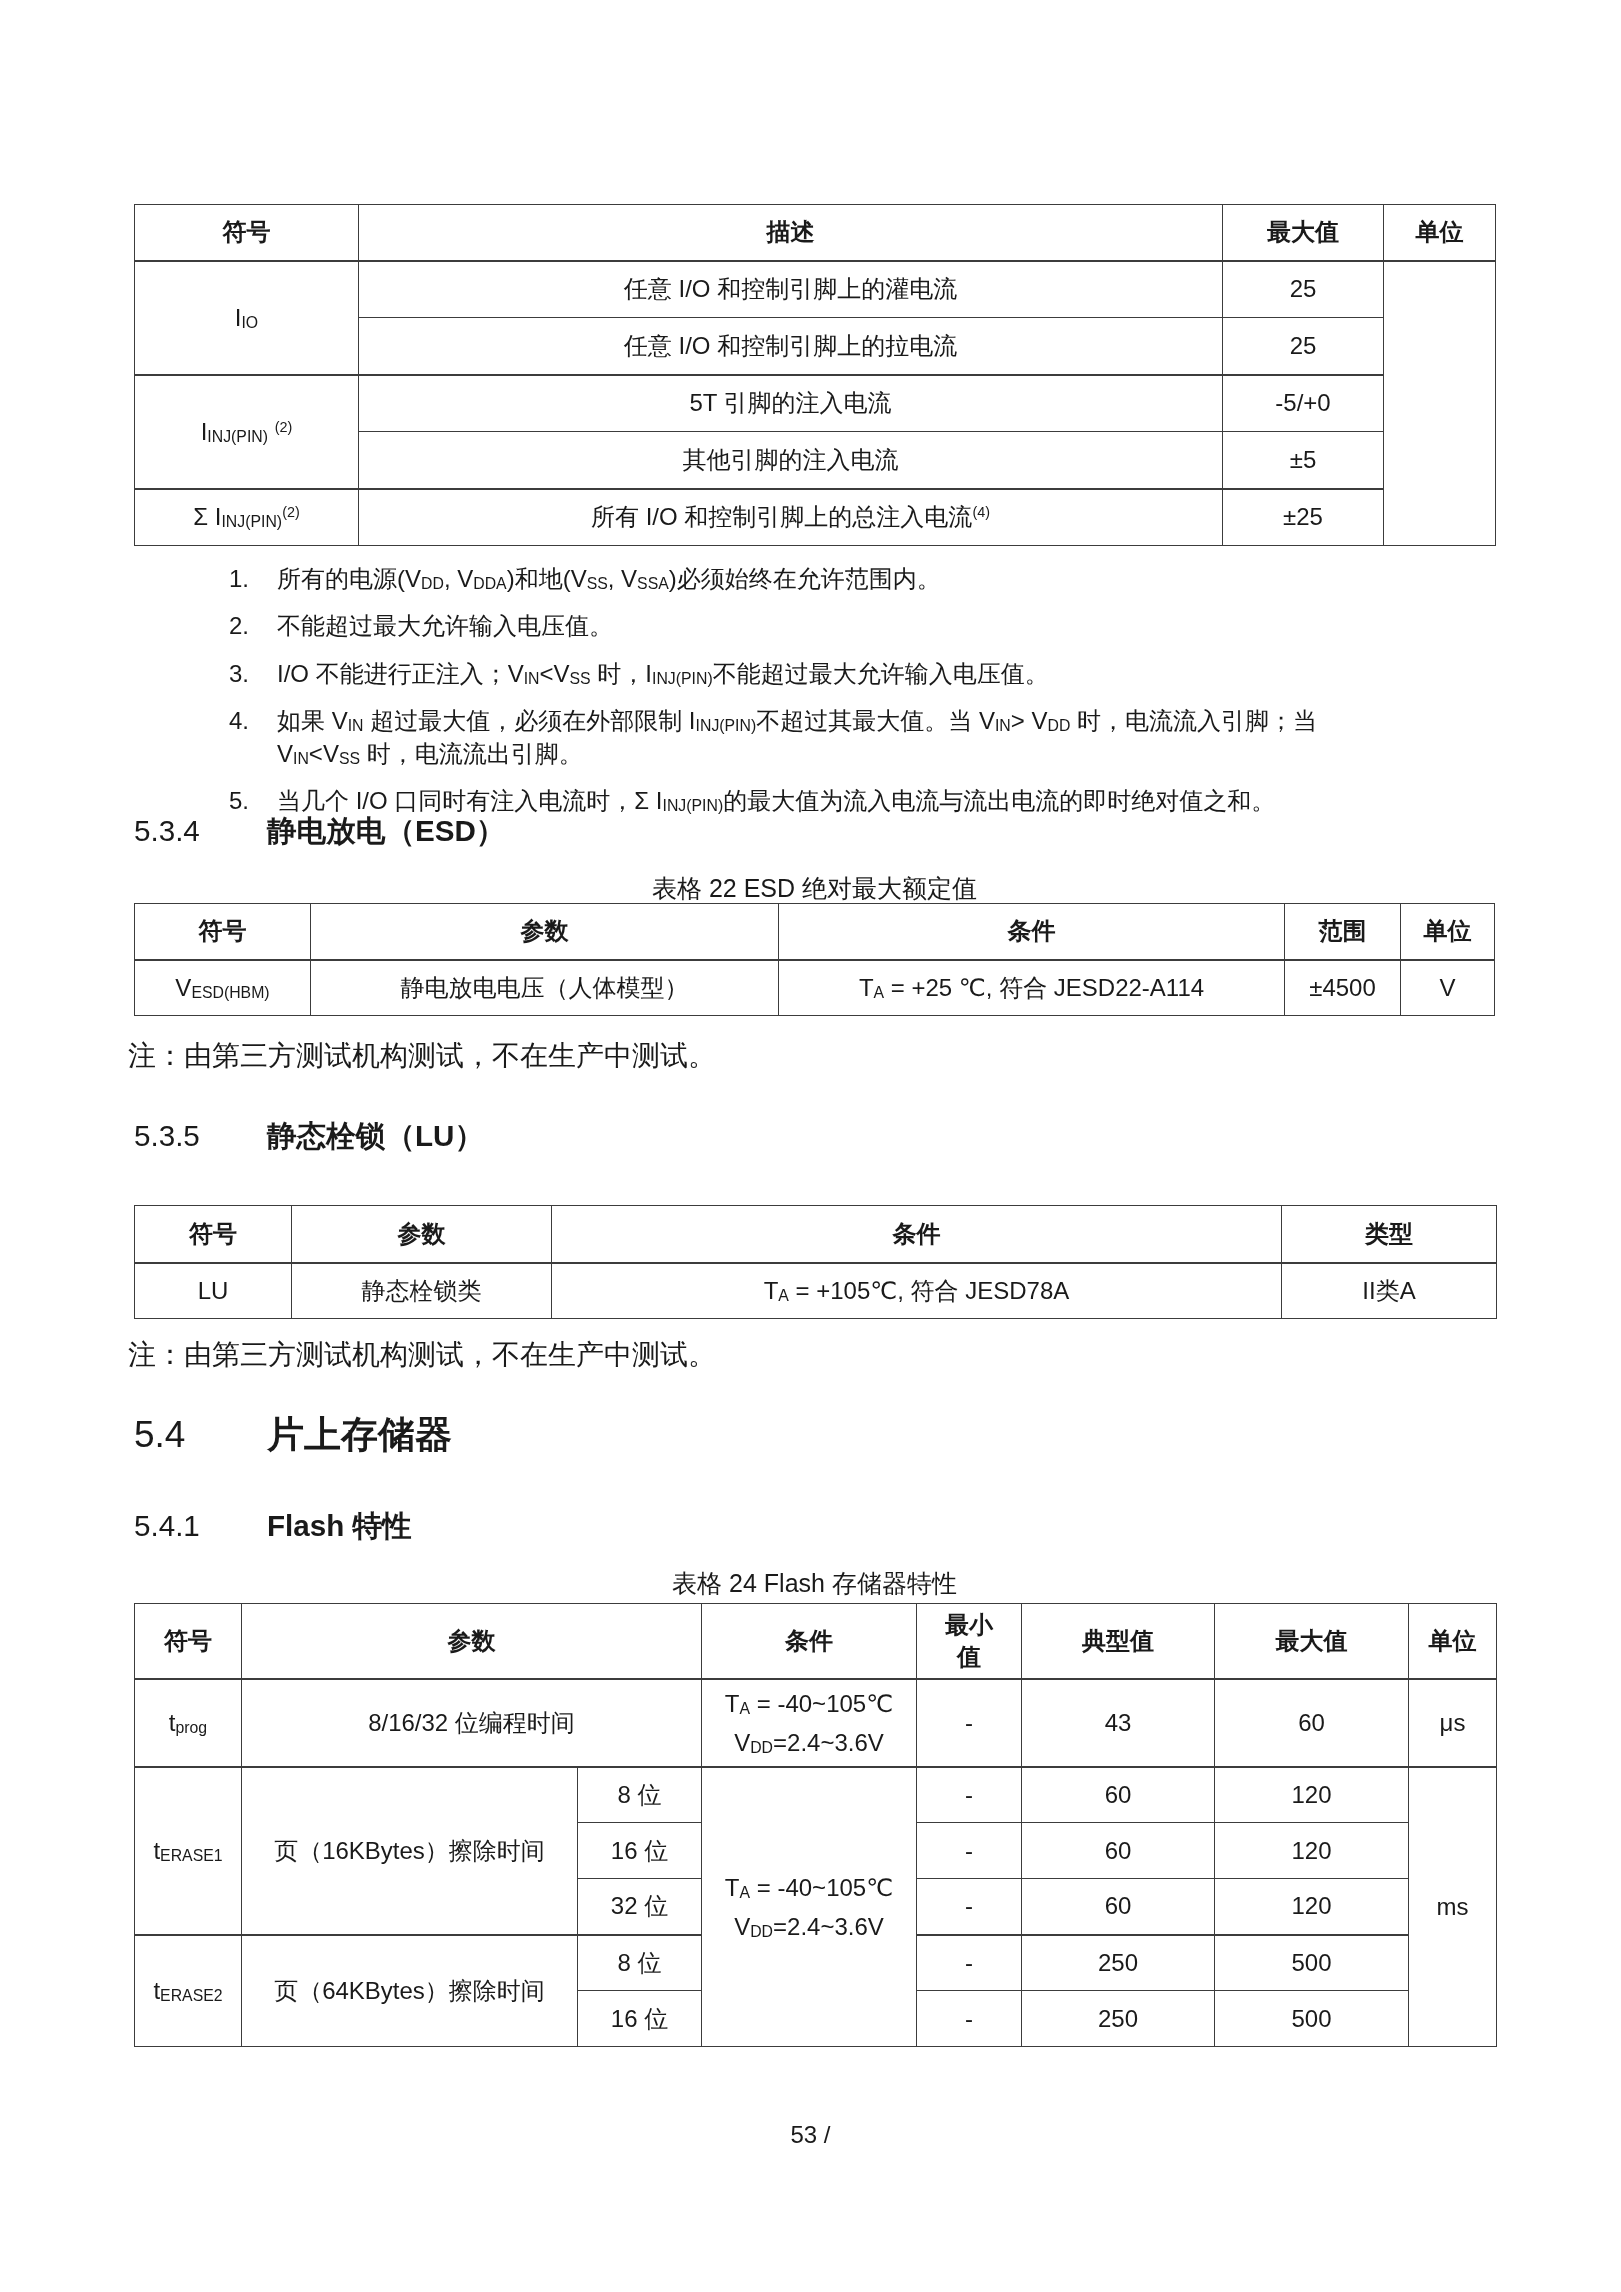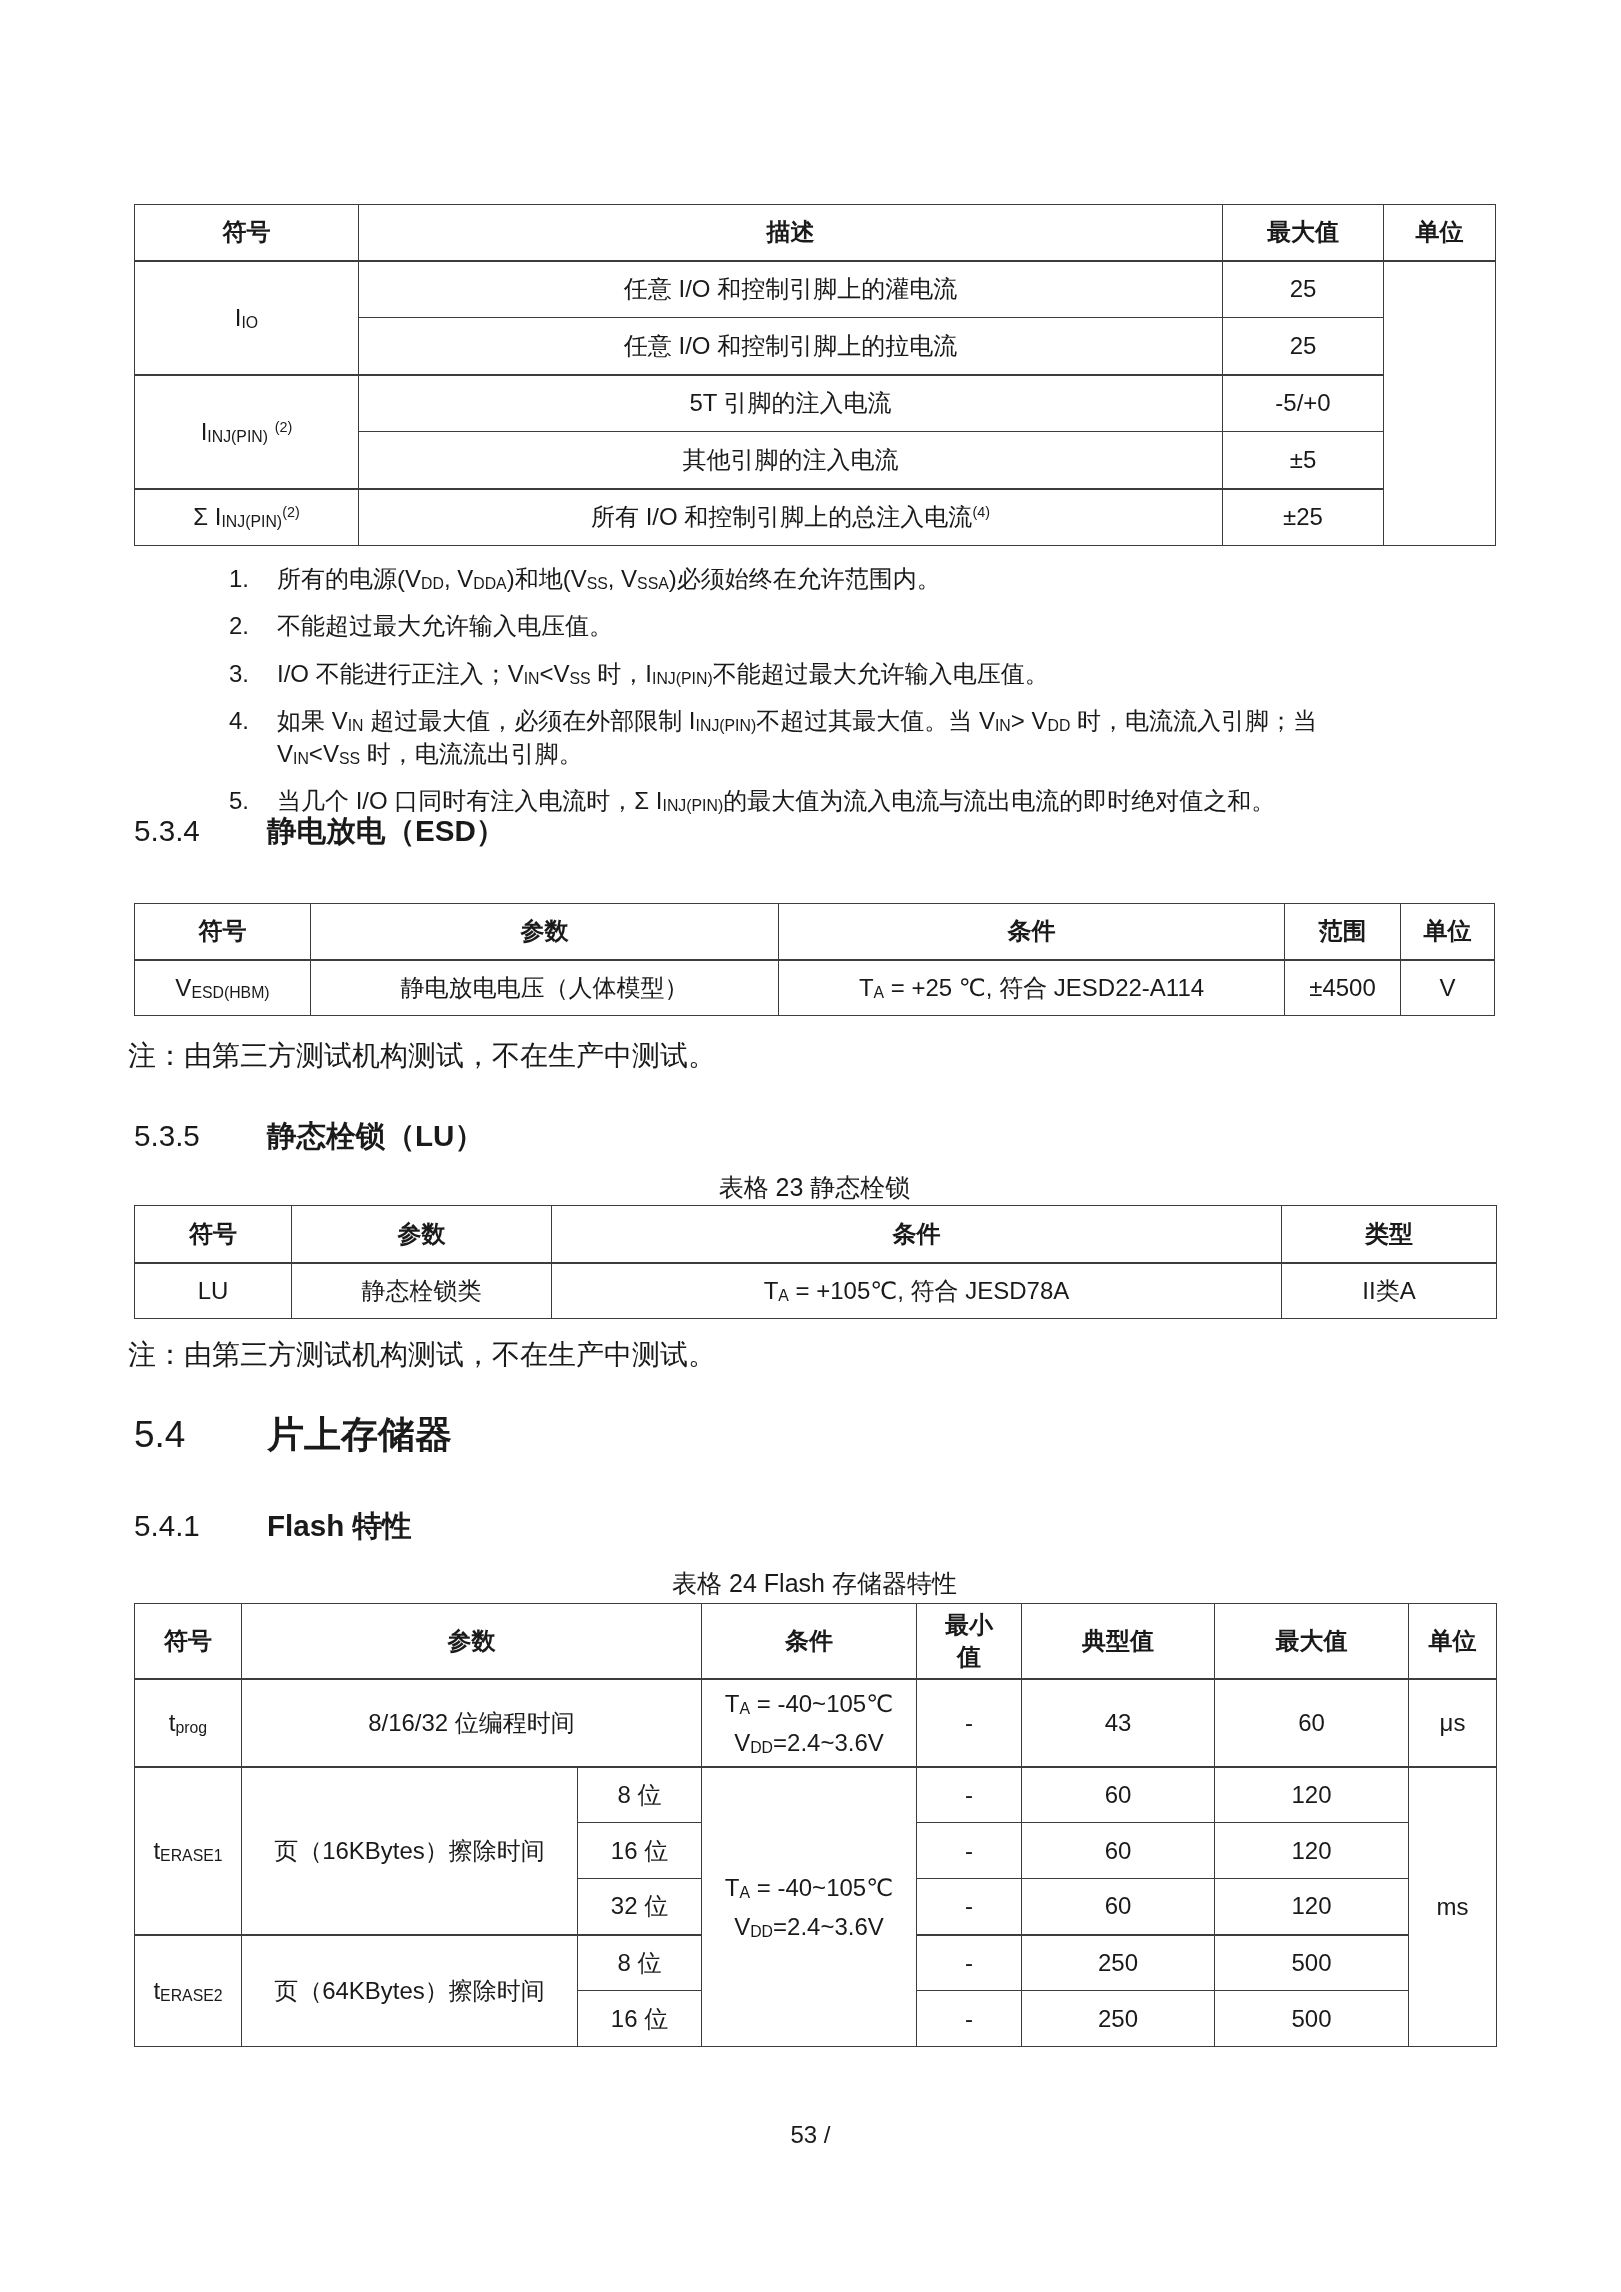--- a/index.html
+++ b/index.html
@@ -142,20 +142,21 @@
     </div>
     <div class="note">
       <span class="num">5.</span>
       <span class="txt">当几个 I/O 口同时有注入电流时，Σ I<sub>INJ(PIN)</sub>的最大值为流入电流与流出电流的即时绝对值之和。</span>
     </div>
   </div>
 
   <div class="h3" style="top:813px;">
     <span class="num">5.3.4</span><span class="ttl">静电放电（ESD）</span>
   </div>
+  <div class="caption" style="top:874px;">表格 22 ESD 绝对最大额定值</div>
 
   <table class="tbl" id="esd-table">
     <colgroup>
         <col style="width:176px">
         <col style="width:468px">
         <col style="width:506px">
         <col style="width:116px">
         <col style="width:94px">
       </colgroup>
     <thead>
@@ -175,21 +176,20 @@
         <td>±4500</td>
         <td>V</td>
       </tr>
     </tbody>
   </table>
   <div class="tblnote" style="top:1041px;">注：由第三方测试机构测试，不在生产中测试。</div>
 
   <div class="h3" style="top:1118px;">
     <span class="num">5.3.5</span><span class="ttl">静态栓锁（LU）</span>
   </div>
-  <div class="caption" style="top:1173px;">表格 23 静态栓锁</div>
 
   <table class="tbl" id="lu-table">
     <colgroup>
         <col style="width:157px">
         <col style="width:260px">
         <col style="width:730px">
         <col style="width:215px">
       </colgroup>
     <thead>
       <tr>

